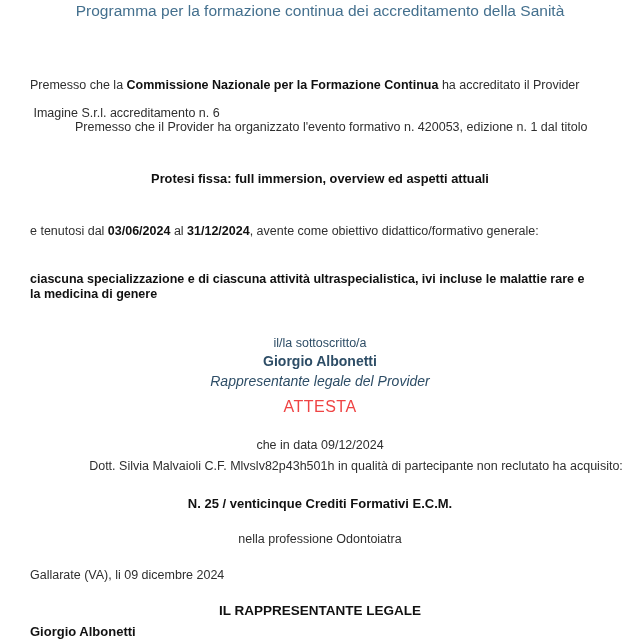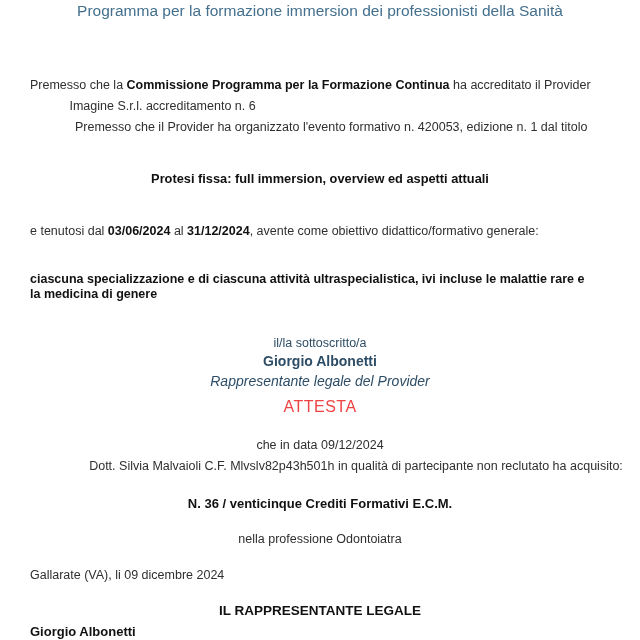--- a/index.html
+++ b/index.html
@@ -37,25 +37,25 @@
   .credits { font-size: 13px; font-weight: bold; color: #111111; }
   .rep-legale { font-size: 13.5px; font-weight: bold; color: #111111; }
   .sig-name { font-size: 13px; font-weight: bold; color: #111111; }
   b { font-weight: bold; color: #111111; }
 </style>
 </head>
 <body>
 
 <div class="page">
 
-  <div class="line center doc-title" style="top: 3px;">Programma per la formazione immersion dei professionisti della Sanità</div>
+  <div class="line center doc-title" style="top: 3px;">Programma per la formazione continua dei accreditamento della Sanità</div>
 
-  <div class="line leftcol" style="top: 78px;"><span>Premesso che la </span><b>Commissione Programma per la Formazione Continua</b><span> ha accreditato il Provider</span></div>
+  <div class="line leftcol" style="top: 78px;"><span>Premesso che la </span><b>Commissione Nazionale per la Formazione Continua</b><span> ha accreditato il Provider</span></div>
 
-  <div class="line leftcol" style="top: 99px; margin-left: 36px;">&nbsp;Imagine S.r.l. accreditamento n. 6</div>
+  <div class="line leftcol" style="top: 106px;">&nbsp;Imagine S.r.l. accreditamento n. 6</div>
 
   <div class="line leftcol" style="top: 120px; margin-left: 45px;">Premesso che il Provider ha organizzato l'evento formativo n. 420053, edizione n. 1 dal titolo</div>
 
   <div class="line center event-title" style="top: 171px;">Protesi fissa: full immersion, overview ed aspetti attuali</div>
 
   <div class="line leftcol" style="top: 224px;"><span>e tenutosi dal </span><b>03/06/2024</b><span> al </span><b>31/12/2024</b><span>, avente come obiettivo didattico/formativo generale:</span></div>
 
 
   <div class="line leftcol black-bold" style="top: 272px;">ciascuna specializzazione e di ciascuna attività ultraspecialistica, ivi incluse le malattie rare e</div>
 
@@ -66,21 +66,21 @@
   <div class="line center navy name-mid" style="top: 354px;">Giorgio Albonetti</div>
 
   <div class="line center navy role-mid" style="top: 374px;">Rappresentante legale del Provider</div>
 
   <div class="line center attesta" style="top: 399px;">ATTESTA</div>
 
   <div class="line center" style="top: 438px;">che in data 09/12/2024</div>
 
   <div class="line center" style="top: 459px; padding-left: 36px;">Dott. Silvia Malvaioli C.F. Mlvslv82p43h501h in qualità di partecipante non reclutato ha acquisito:</div>
 
-  <div class="line center credits" style="top: 496px;">N. 36 / venticinque Crediti Formativi E.C.M.</div>
+  <div class="line center credits" style="top: 496px;">N. 25 / venticinque Crediti Formativi E.C.M.</div>
 
   <div class="line center" style="top: 532px;">nella professione Odontoiatra</div>
 
   <div class="line leftcol" style="top: 568px;">Gallarate (VA), li 09 dicembre 2024</div>
 
   <div class="line center rep-legale" style="top: 603px;">IL RAPPRESENTANTE LEGALE</div>
 
   <div class="line leftcol sig-name" style="top: 624px;">Giorgio Albonetti</div>
 
 </div>

